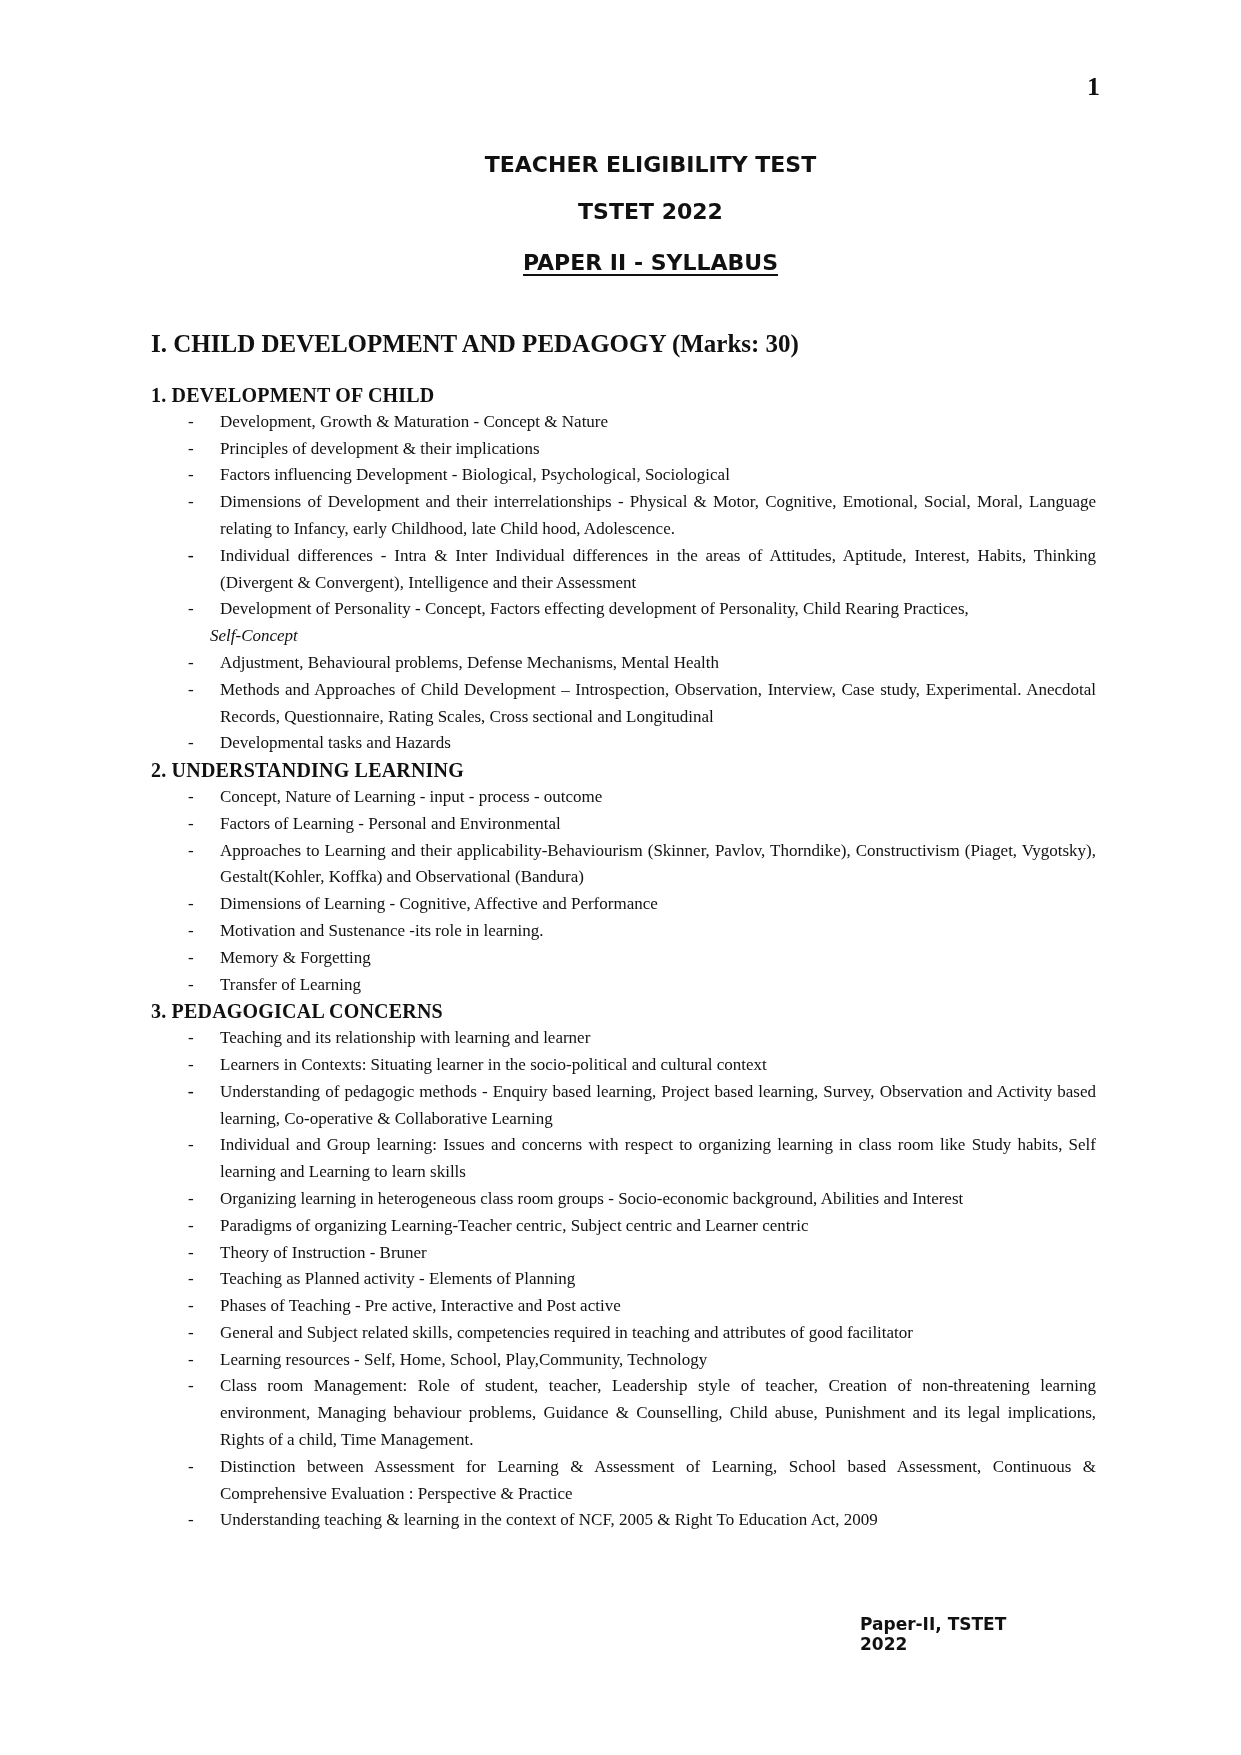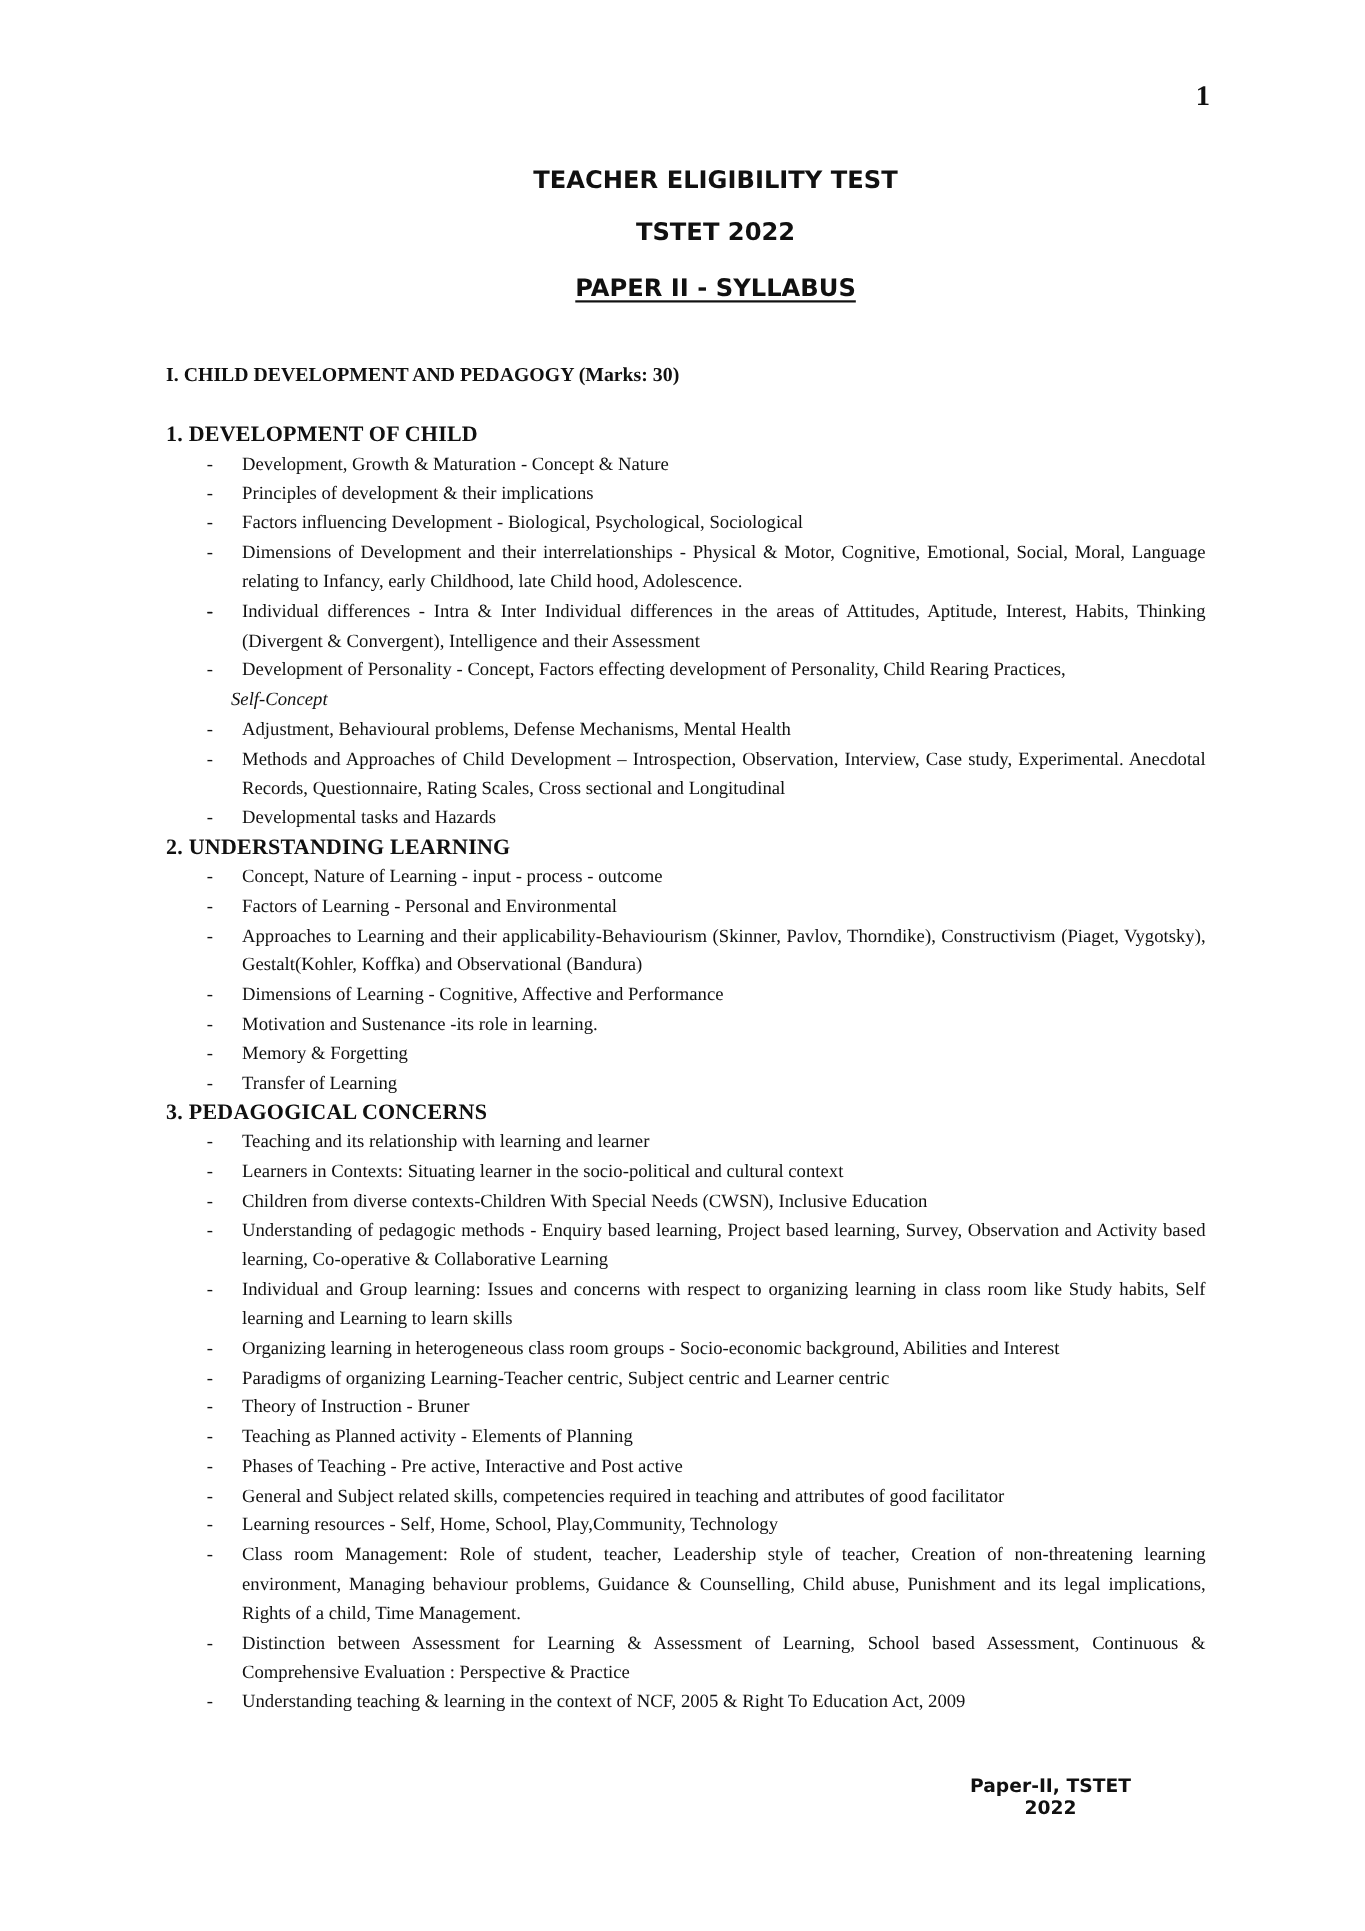--- a/index.html
+++ b/index.html
@@ -17,40 +17,40 @@
       position: absolute; left: 0; width: 1241px; text-align: center;
       font-family: "DejaVu Sans", "Liberation Sans", sans-serif;
       font-weight: bold; font-size: 22px; letter-spacing: 0px;
     }
     .hdr.t1 { top: 152px; left: 30px; }
     .hdr.t2 { top: 199px; left: 30px; }
     .hdr.t3 { top: 250px; left: 30px; text-decoration: underline; text-underline-offset: 4px; text-decoration-thickness: 2px; }
 
     .section-title {
       position: absolute; left: 151px; top: 330px;
-      font-size: 18px; font-weight: bold;
+      font-size: 25px; font-weight: bold;
       font-family: "Liberation Serif", serif;
     }
     .content {
       position: absolute; left: 151px; top: 382px; width: 945px;
       font-size: 17px; line-height: 26.8px;
     }
     .sub-heading {
       font-weight: bold; font-size: 20px; letter-spacing: 0.2px;
       height: 26.8px;
     }
     .item {
       position: relative; padding-left: 69px; text-align: justify;
     }
     .item .dash {
       position: absolute; left: 37px; top: 0;
     }
     .footer {
       position: absolute; top: 1614px; left: 860px; width: 190px;
-      text-align: center;
+      text-align: left;
       font-family: "DejaVu Sans", "Liberation Sans", sans-serif;
       font-weight: bold; font-size: 17px;
     }
   </style>
 </head>
 <body>
 
 <div class="page-number">1</div>
 
 <div class="hdr t1">TEACHER ELIGIBILITY TEST</div>
@@ -84,21 +84,21 @@
       <div class="item"><span class="dash">-</span><span>Dimensions of Learning - Cognitive, Affective and Performance</span></div>
       <div class="item"><span class="dash">-</span><span>Motivation and Sustenance -its role in learning.</span></div>
       <div class="item"><span class="dash">-</span><span>Memory &amp; Forgetting</span></div>
       <div class="item"><span class="dash">-</span><span>Transfer of Learning</span></div>
     </div>
 
   <div class="sub-heading">3.  PEDAGOGICAL CONCERNS</div>
   <div id="list-2">
       <div class="item"><span class="dash">-</span><span>Teaching and its relationship with learning and learner</span></div>
       <div class="item"><span class="dash">-</span><span>Learners in Contexts: Situating learner in the socio-political and cultural context</span></div>
-      <div class="item"><span class="dash">-</span><span>Children from diverse contexts-Children With Special Needs (CWSN), Inclusive Education</span></div>
+      <div class="item"><span class="dash">-</span></div>
       <div class="item"><span class="dash">-</span><span>Understanding of pedagogic methods - Enquiry based learning, Project based learning, Survey, Observation and Activity based learning, Co-operative &amp; Collaborative Learning</span></div>
       <div class="item"><span class="dash">-</span><span>Individual and Group learning: Issues and concerns with respect to organizing learning in class room like Study habits, Self learning and Learning to learn skills</span></div>
       <div class="item"><span class="dash">-</span><span>Organizing learning in heterogeneous class room groups - Socio-economic background, Abilities and Interest</span></div>
       <div class="item"><span class="dash">-</span><span>Paradigms of organizing Learning-Teacher centric, Subject centric and Learner centric</span></div>
       <div class="item"><span class="dash">-</span><span>Theory of Instruction - Bruner</span></div>
       <div class="item"><span class="dash">-</span><span>Teaching as Planned activity - Elements of Planning</span></div>
       <div class="item"><span class="dash">-</span><span>Phases of Teaching - Pre active, Interactive and Post active</span></div>
       <div class="item"><span class="dash">-</span><span>General and Subject related skills, competencies required in teaching and attributes of good facilitator</span></div>
       <div class="item"><span class="dash">-</span><span>Learning resources - Self, Home, School, Play,Community, Technology</span></div>
       <div class="item"><span class="dash">-</span><span>Class room Management: Role of student, teacher, Leadership style of teacher, Creation of non-threatening learning environment, Managing behaviour problems, Guidance &amp; Counselling, Child abuse, Punishment and its legal implications, Rights of a child, Time Management.</span></div>

